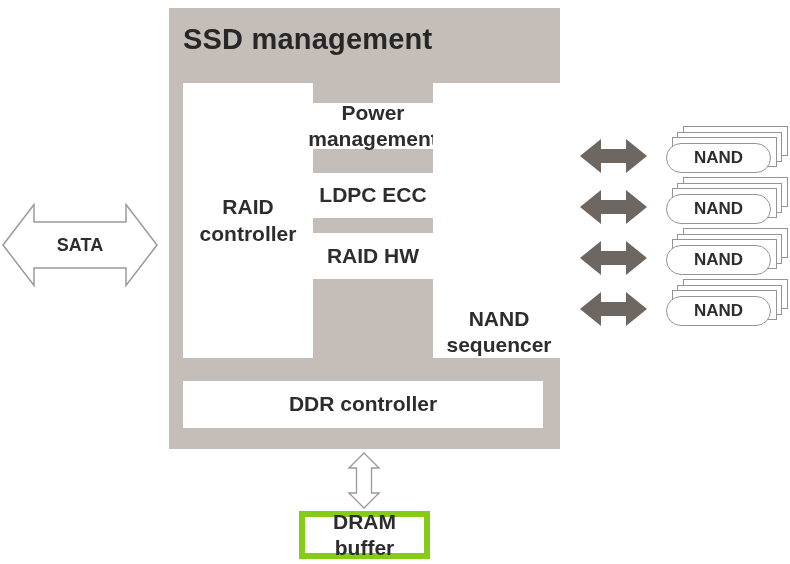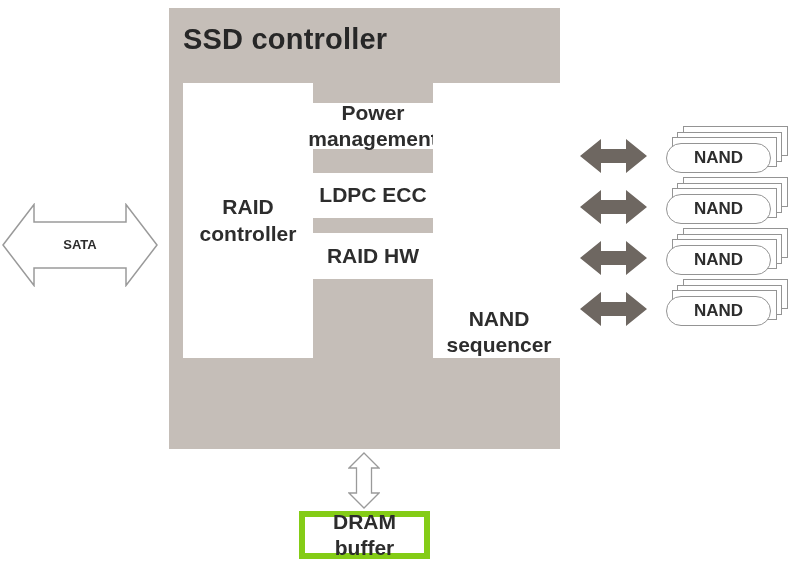--- a/index.html
+++ b/index.html
@@ -50,21 +50,21 @@
   .box-enc     { left: 303px; top: 297px; width: 120px; height: 46px; }
   .box-nandseq { left: 433px; top: 83px;  width: 112px; height: 275px; align-items: flex-end; }
   .box-ddr     { left: 183px; top: 381px; width: 360px; height: 47px; }
 
   .pad-h { padding: 0 10px; }
 
   .sata-arrow { left: 2px; top: 203px; width: 156px; height: 84px; }
   .sata-label {
     left: 30px; top: 232px; width: 100px; height: 26px;
     text-align: center;
-    font-size: 13px;
+    font-size: 18px;
     font-weight: 600;
     line-height: 26px;
     color: #2d2d2d;
   }
 
   .dram-arrow { left: 348px; top: 452px; width: 32px; height: 57px; }
   .box-dram {
     left: 299px; top: 511px; width: 131px; height: 48px;
     border: 6px solid #84cc16;
     box-sizing: border-box;
@@ -101,36 +101,39 @@
     color: #2d2d2d;
     border-radius: 15px;
   }
 </style>
 </head>
 <body>
 
 <div class="canvas">
 
   <div class="abs ssd-box"></div>
-  <div class="abs ssd-title">SSD controller</div>
+  <div class="abs ssd-title">SSD management</div>
 
   <div class="abs wbox box-sata pad-h">
     <span>RAID controller</span>
   </div>
   <div class="abs wbox box-power pad-h">
     <span>Power management</span>
   </div>
   <div class="abs wbox box-ldpc pad-h">
     <span>LDPC ECC</span>
   </div>
   <div class="abs wbox box-raid pad-h">
     <span>RAID HW</span>
   </div>
   <div class="abs wbox box-nandseq pad-h">
     <span>NAND sequencer</span>
+  </div>
+  <div class="abs wbox box-ddr">
+    <span>DDR controller</span>
   </div>
 
   <svg class="abs sata-arrow" viewBox="0 0 156 84">
     <polygon points="1,42 32,1.5 32,19 124,19 124,1.5 155,42 124,82.5 124,65 32,65 32,82.5" fill="#ffffff" stroke="#9a9a9a" stroke-width="1.5" stroke-linejoin="miter"></polygon>
   </svg>
   <div class="abs sata-label">SATA</div>
 
   <svg class="abs dram-arrow" viewBox="0 0 32 57">
     <polygon points="16,1 31,16 23.5,16 23.5,41 31,41 16,56 1,41 8.5,41 8.5,16 1,16" fill="#ffffff" stroke="#9a9a9a" stroke-width="1.3" stroke-linejoin="miter"></polygon>
   </svg>

